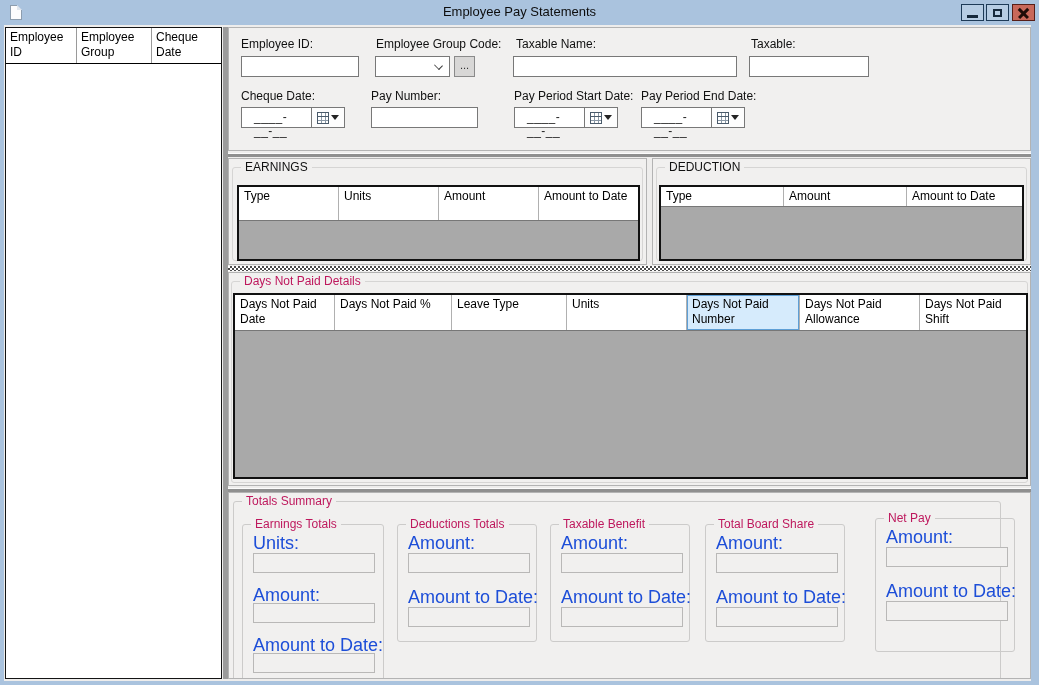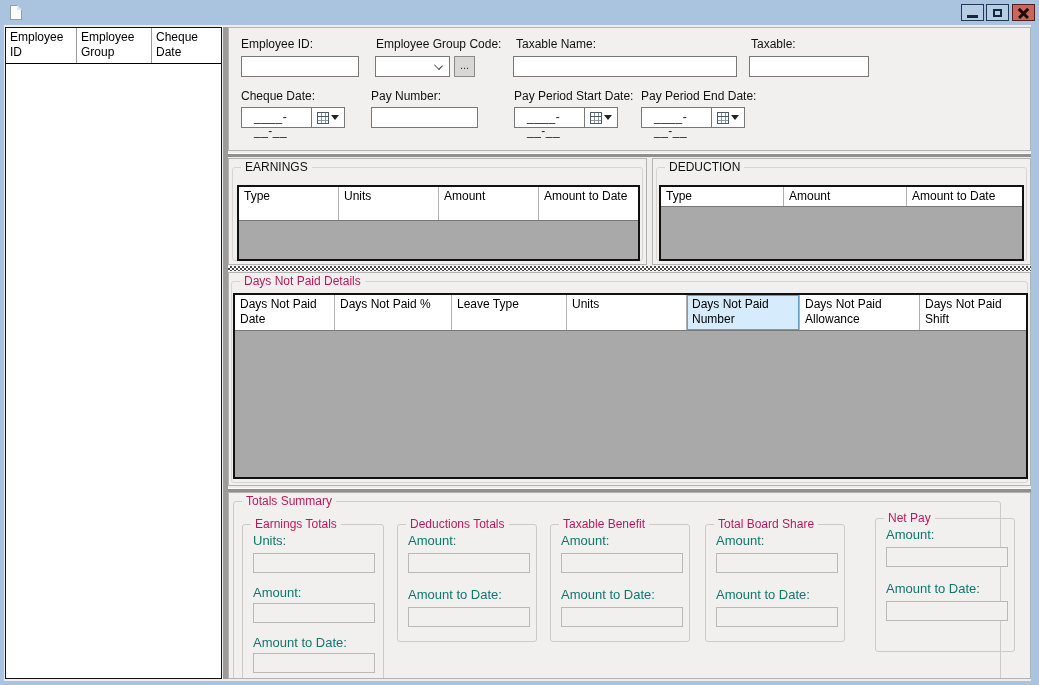--- a/index.html
+++ b/index.html
@@ -76,28 +76,29 @@
   .h2line { height:34px; } .h1line { height:20px; } .h2tall { height:36px; }
   .gcell.selected { background:#d6ebfc; box-shadow:inset 0 0 0 1px #5e9fd6; }
 
   .earn-panel { left:0; top:131px; width:419px; height:107px; }
   .dedu-panel { left:424px; top:131px; width:379px; height:107px; }
   .dnp-panel  { left:0; top:245px; width:803px; height:214px; }
   .totals-panel { left:0; top:465px; width:803px; height:187px; overflow:hidden; }
 
   
   .dgroup { position:absolute; border:1px solid #cccbca; border-radius:3px; }
-  .dlabel { position:absolute; left:10px; font-size:13px; color:#0f766e; white-space:nowrap; }
+  .dlabel { position:absolute; left:10px; font-size:18px; color:#1d4ed8; white-space:nowrap; }
   .dinput { position:absolute; left:10px; width:122px; height:20px; background:#f1f0ef; border:1px solid #b9b8b7; }
 </style>
 </head>
 <body>
 
 <div class="titlebar">
   <span class="doc-icon"></span>
+  <div class="title-text">Employee Pay Statements</div>
   <div class="win-btn btn-min">
       <span class="glyph-min"></span>
     </div>
   <div class="win-btn btn-max">
       <span class="glyph-max"></span>
     </div>
   <div class="win-btn btn-close">
     <span class="glyph-close-a"></span>
     <span class="glyph-close-b"></span>
   </div>

